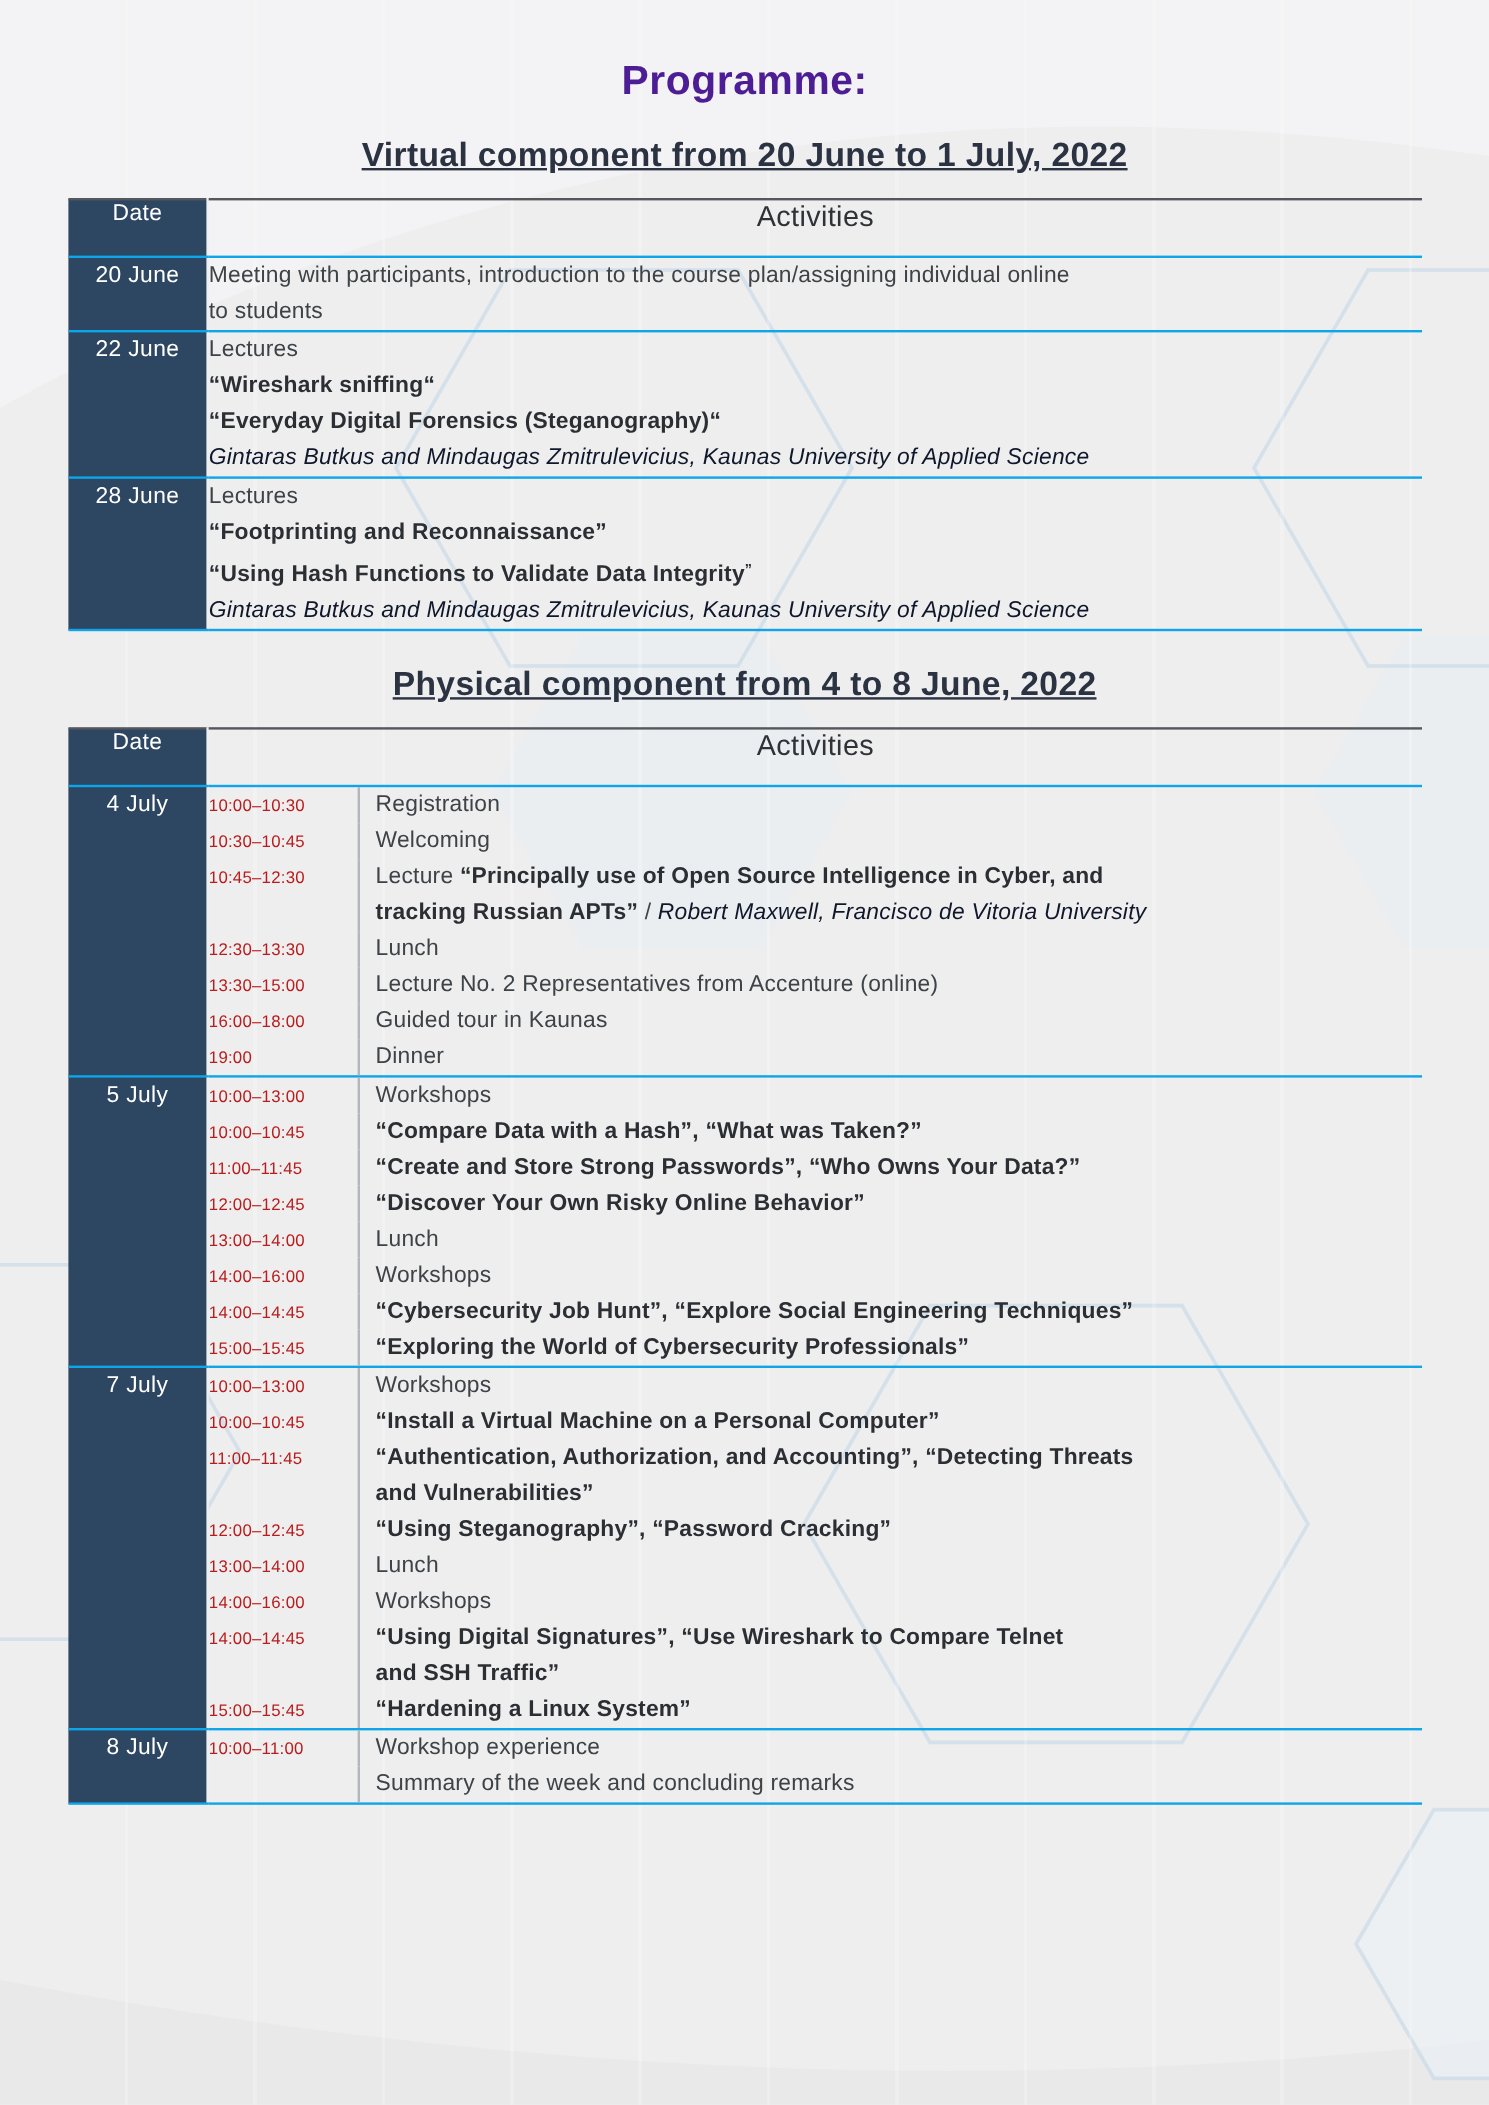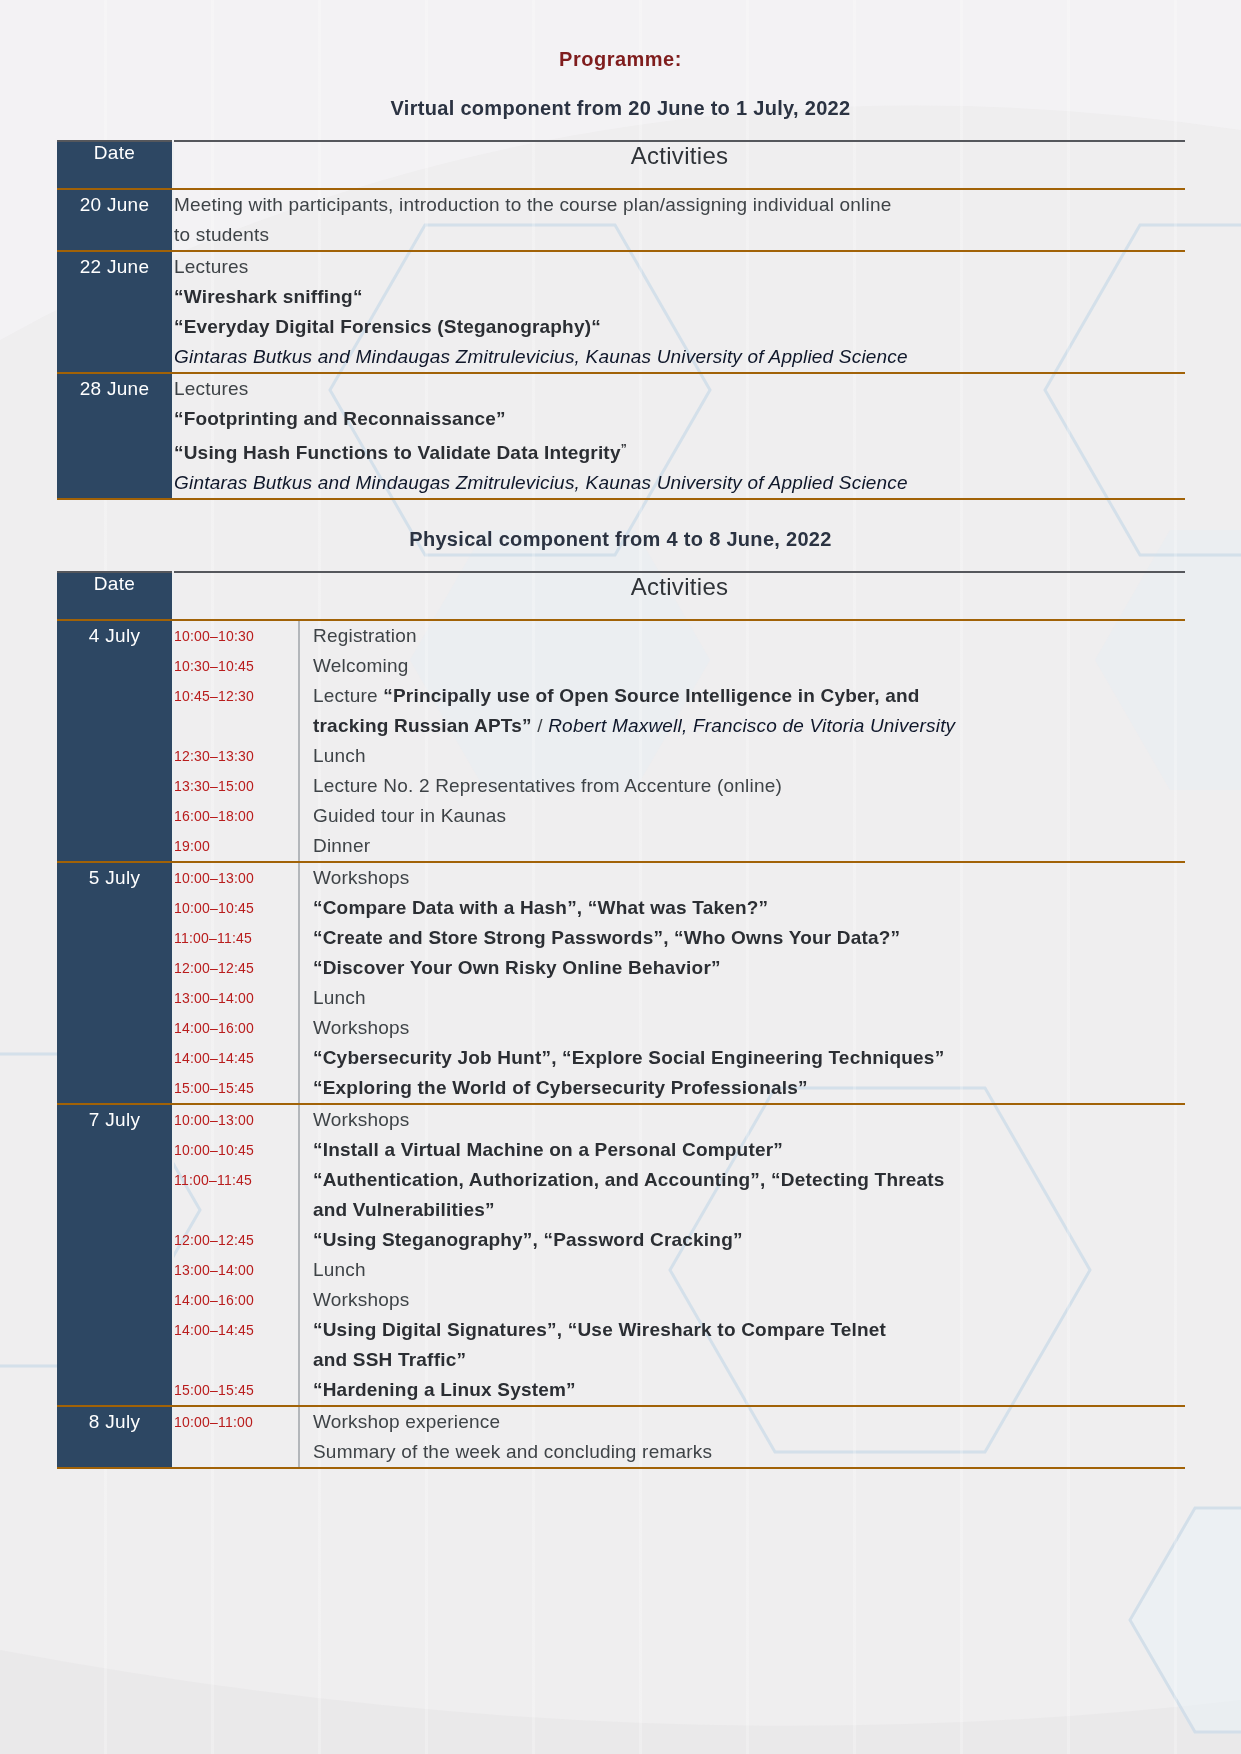--- a/index.html
+++ b/index.html
@@ -12,32 +12,32 @@
   
   .bg-layer{position:absolute;inset:0;z-index:0;pointer-events:none;}
   .bg-bands{
     position:absolute;inset:0;z-index:0;pointer-events:none;opacity:.45;
     background:repeating-linear-gradient(90deg,rgba(255,255,255,0) 0 104px,rgba(255,255,255,.5) 104px 107px);
   }
   .content{position:relative;z-index:1;}
 
   h1.page-title{
     margin:48px 0 0;text-align:center;
-    font-size:20px;font-weight:700;letter-spacing:.5px;color:#7f1d1d;
+    font-size:34px;font-weight:700;letter-spacing:.5px;color:#4c1d95;
   }
   h2.section-subtitle{
     margin:26px 0 0;text-align:center;
-    font-size:20px;font-weight:700;letter-spacing:.3px;color:#2b3342;
+    font-size:28px;font-weight:700;letter-spacing:.3px;color:#2b3342;text-decoration:underline;
   }
   table.sched{
     border-collapse:collapse;table-layout:fixed;
     width:1128px;margin:20px 0 0 57px;
   }
   table.sched th,table.sched td{
-    border-top:2px solid #55575c;border-bottom:2px solid #a16207;
+    border-top:2px solid #55575c;border-bottom:2px solid #0ea5e9;
     padding:0;vertical-align:top;
   }
   th.dcell,td.dcell{
     width:115px;background:#2d4763;color:#ffffff;
     text-align:center;font-size:19px;font-weight:400;letter-spacing:.3px;
     border-right:2px solid #edeff0;
   }
   th.dcell{height:46px;vertical-align:middle;}
   td.dcell{padding-top:3px;line-height:30px;}
   th.ahead{

